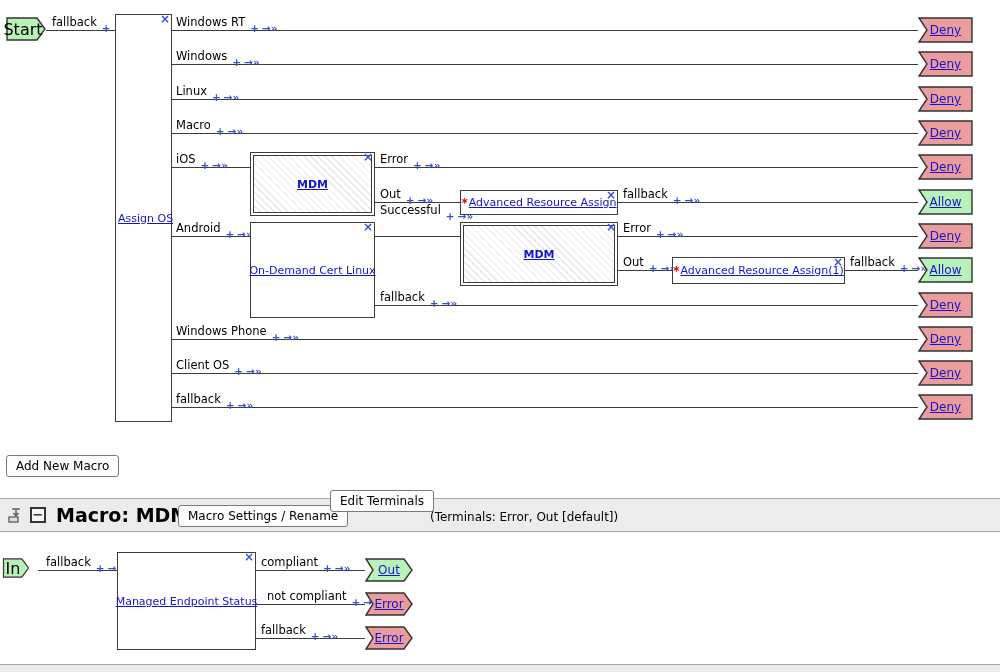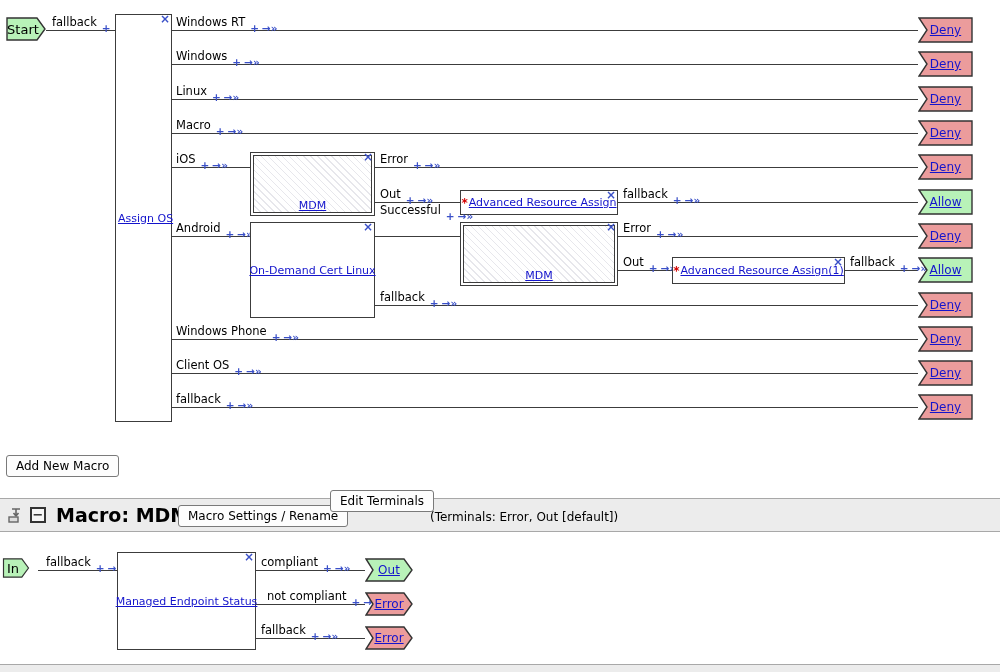--- a/index.html
+++ b/index.html
@@ -5,38 +5,38 @@
   html,body{margin:0;padding:0;background:#fff;}
   #stage{position:relative;width:1000px;height:672px;background:#fff;
     font-family:"DejaVu Sans","Liberation Sans",sans-serif;font-size:11.5px;color:#000;overflow:hidden;}
 
   .hline{position:absolute;height:0;border-top:1px solid #3c3c3c;}
 
   .box{position:absolute;background:#fff;border:1px solid #3c3c3c;box-sizing:border-box;
     display:flex;align-items:center;justify-content:center;}
   .macrobox{position:absolute;border:1px solid #3c3c3c;background:#fff;padding:2px;box-sizing:border-box;}
   .macrobox .inner{width:100%;height:100%;border:1px solid #3c3c3c;box-sizing:border-box;
-    display:flex;align-items:flex-end;justify-content:center;
-    background:repeating-linear-gradient(45deg,#ffffff 0px,#ffffff 4px,#e7e7ec 4px,#e7e7ec 5px);}
+    display:flex;align-items:center;justify-content:center;
+    background:repeating-linear-gradient(45deg,#ffffff 0px,#ffffff 4px,#e7e7ec 4px,#e7e7ec 5px);font-weight:bold;}
 
   .link{color:#1414cc;text-decoration:underline;font-size:11px;cursor:pointer;white-space:nowrap;}
   .close{position:absolute;top:-2px;right:1px;color:#3a50c8;font-size:12px;font-weight:bold;
     line-height:12px;cursor:pointer;z-index:3;}
   .asterisk{color:#d40000;font-weight:bold;margin-right:1px;font-size:12px;}
 
   .branch{position:absolute;display:flex;white-space:nowrap;font-size:11.5px;align-items:flex-start;}
   .bicons{display:inline-flex;margin-left:5px;transform:translateY(8px);color:#3a50c8;
     font-weight:bold;font-size:10.5px;line-height:10px;gap:3px;letter-spacing:0;}
 
   .terminal{position:absolute;width:55px;height:26px;display:flex;align-items:center;justify-content:center;}
   .terminal svg,.mterm svg,.startnode svg{position:absolute;inset:0;width:100%;height:100%;}
   .terminal .tlink,.mterm .tlink{position:relative;z-index:2;font-size:12px;}
   .mterm{position:absolute;width:48px;height:24px;display:flex;align-items:center;justify-content:center;}
   .startnode{position:absolute;display:flex;align-items:center;justify-content:center;}
-  .startnode span{position:relative;z-index:2;font-size:13px;padding-right:6px;}
+  .startnode span{position:relative;z-index:2;font-size:16px;padding-right:6px;}
   .f-green{fill:#b8f2b8;stroke:#333;stroke-width:1.4;}
   .f-red{fill:#eb9c9c;stroke:#333;stroke-width:1.4;}
 
   .btn{position:absolute;border:1px solid #7a7a7a;border-radius:3px;background:#fdfdfd;
     font-size:12px;padding:3px 9px;font-family:inherit;color:#000;cursor:pointer;white-space:nowrap;}
   .band{position:absolute;left:0;width:1000px;background:#ececec;border-top:1px solid #a8a8a8;
     border-bottom:1px solid #a8a8a8;box-sizing:border-box;}
   .macro-title{position:absolute;font-size:19px;font-weight:bold;white-space:nowrap;}
   .macro-info{position:absolute;font-size:12px;white-space:nowrap;}
   .toolicon{position:absolute;width:18px;height:18px;}

